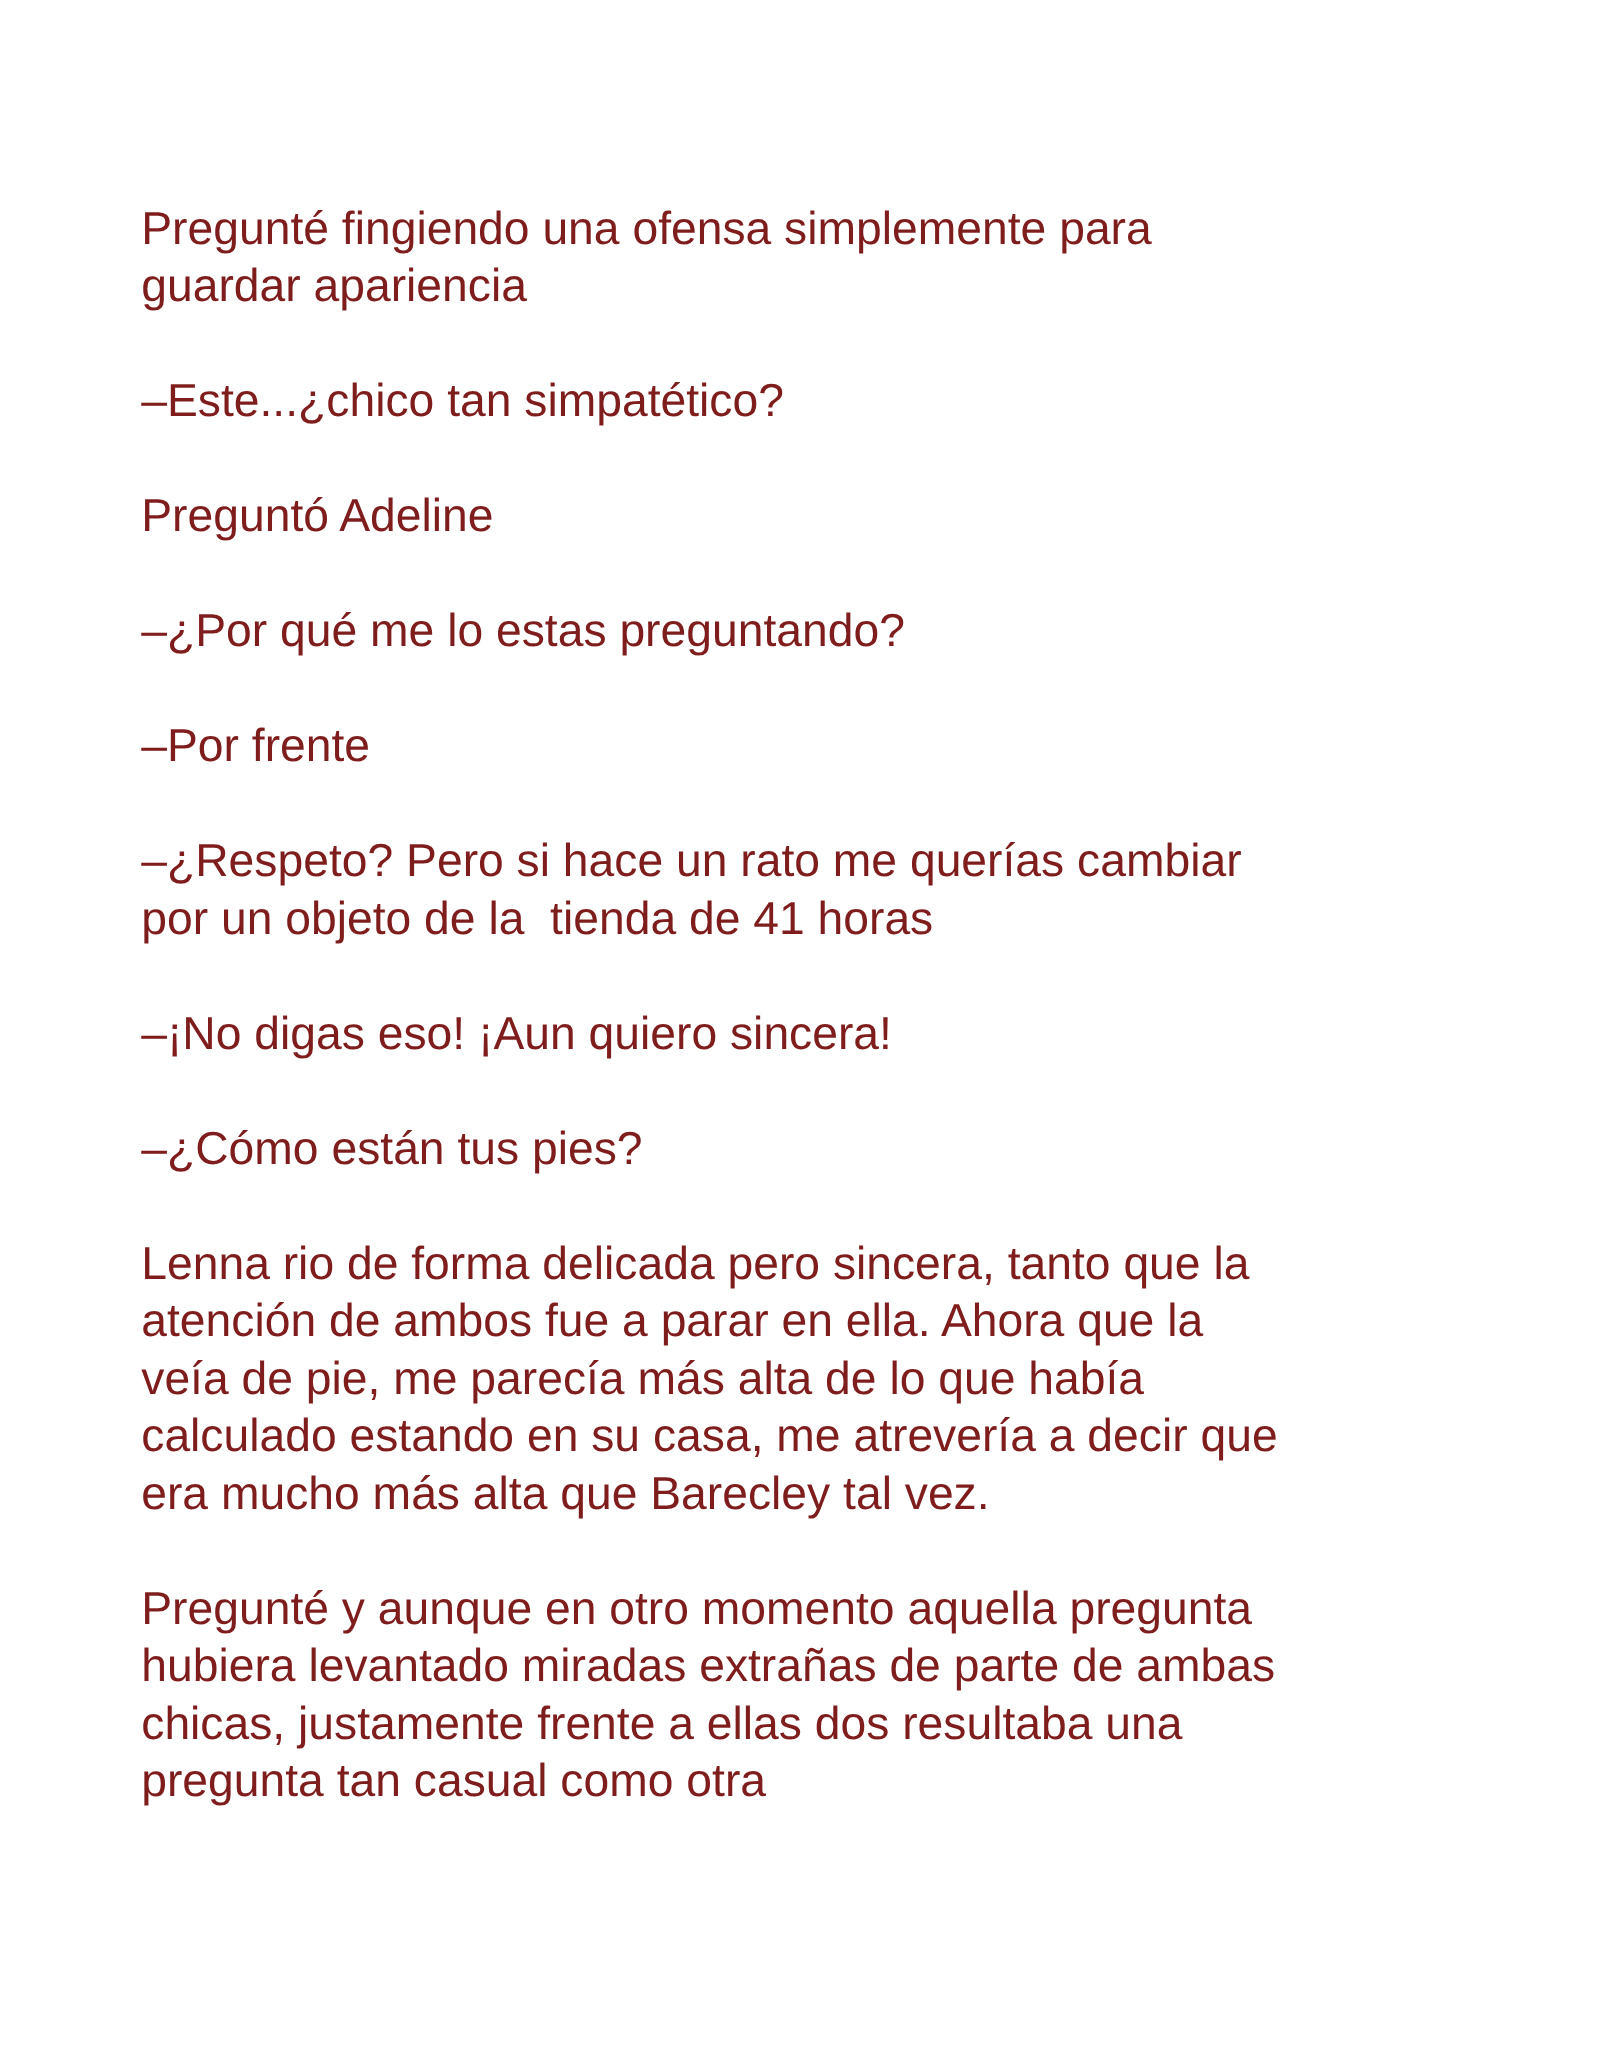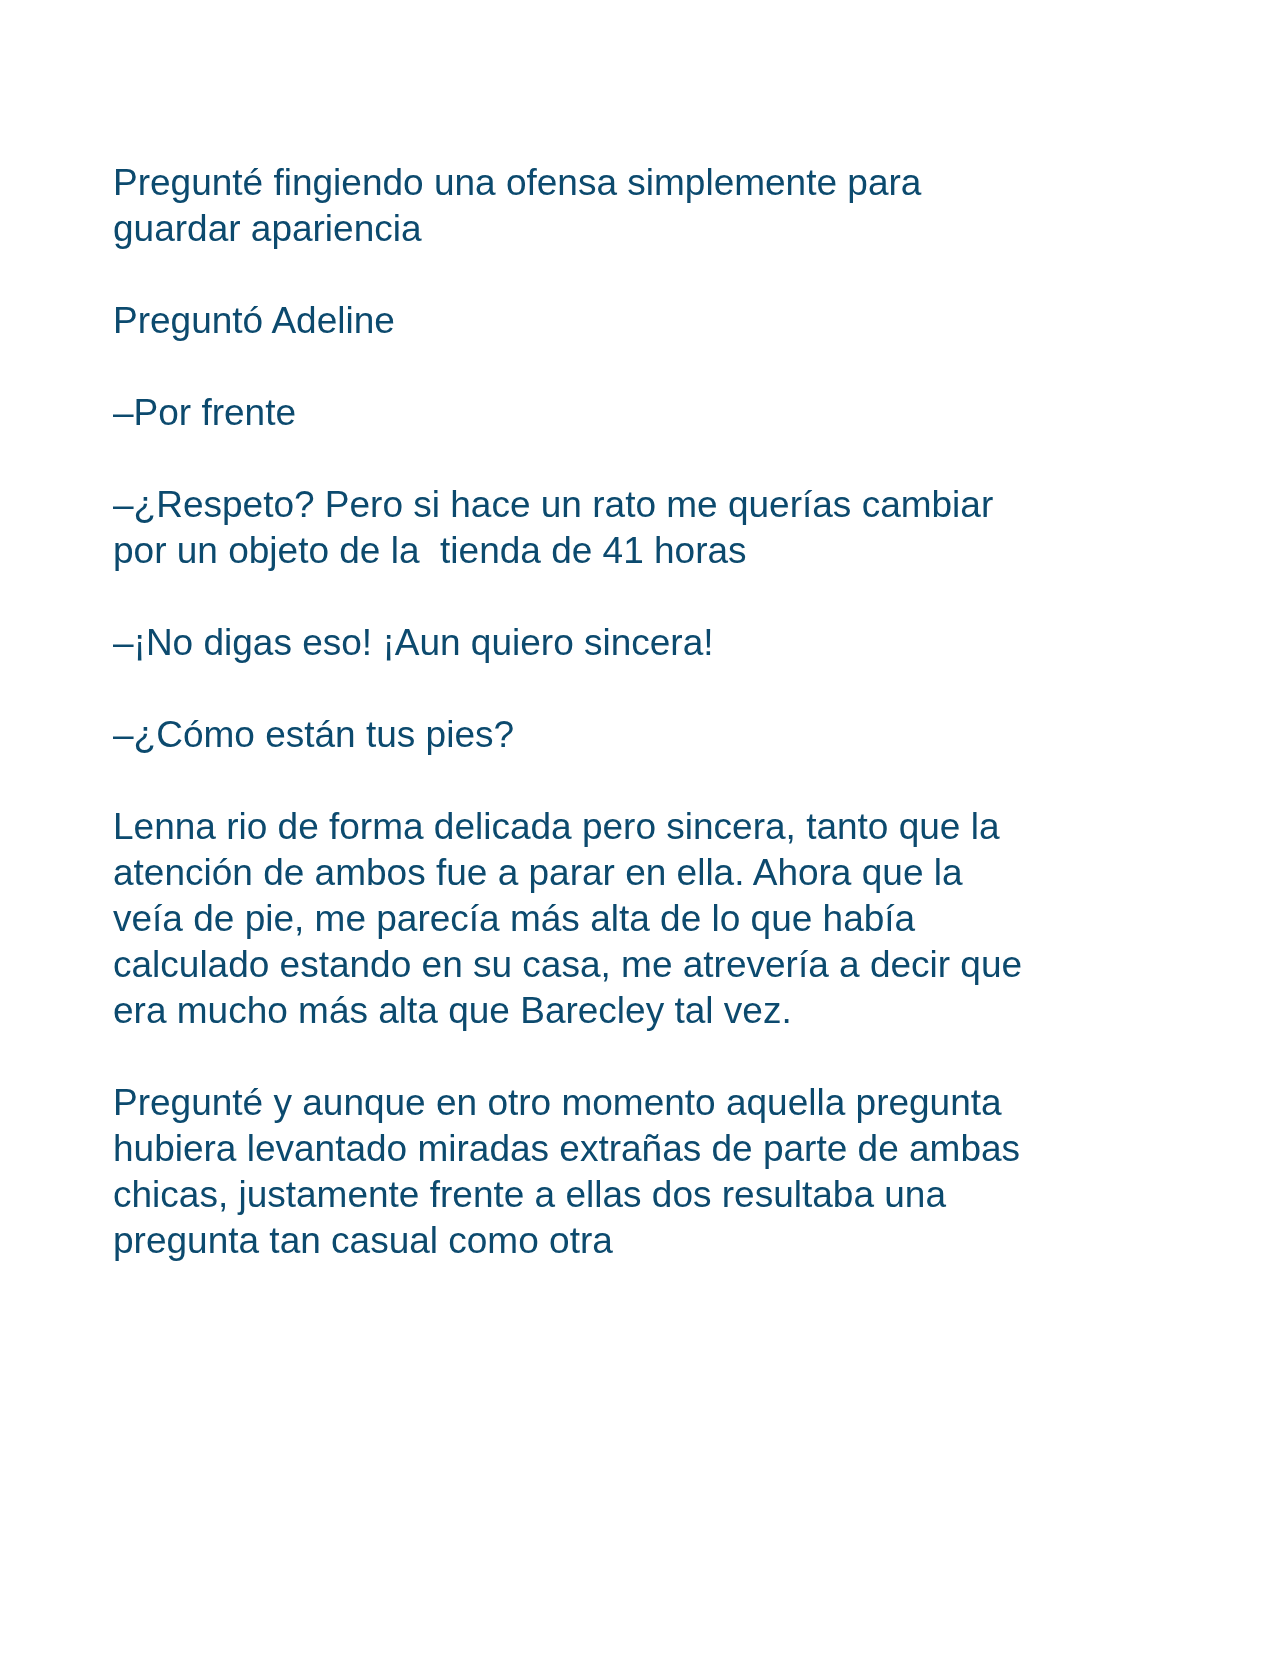--- a/index.html
+++ b/index.html
@@ -1,30 +1,32 @@
 <!DOCTYPE html>
 <html><head>
 <meta charset="utf-8">
 <style>
   html, body { margin: 0; padding: 0; background: #ffffff; }
   body { width: 1280px; height: 1656px; overflow: hidden; position: relative; }
   .page {
     position: absolute; left: 113px; top: 160px; width: 1030px;
     font-family: "Liberation Sans", sans-serif;
-    font-size: 37px; line-height: 46px; color: #0c4a6e;
+    font-size: 37px; line-height: 46px; color: #7f1d1d;
   }
   .para { margin: 0 0 46px 0; white-space: pre-wrap; }
 </style>
 </head>
 <body>
 
 <div class="page">
   <p class="para">Pregunté fingiendo una ofensa simplemente para
 guardar apariencia</p>
+  <p class="para">–Este...¿chico tan simpatético?</p>
   <p class="para">Preguntó Adeline</p>
+  <p class="para">–¿Por qué me lo estas preguntando?</p>
   <p class="para">–Por frente</p>
   <p class="para">–¿Respeto? Pero si hace un rato me querías cambiar
 por un objeto de la  tienda de 41 horas</p>
   <p class="para">–¡No digas eso! ¡Aun quiero sincera!</p>
   <p class="para">–¿Cómo están tus pies?</p>
   <p class="para">Lenna rio de forma delicada pero sincera, tanto que la
 atención de ambos fue a parar en ella. Ahora que la
 veía de pie, me parecía más alta de lo que había
 calculado estando en su casa, me atrevería a decir que
 era mucho más alta que Barecley tal vez.</p>

